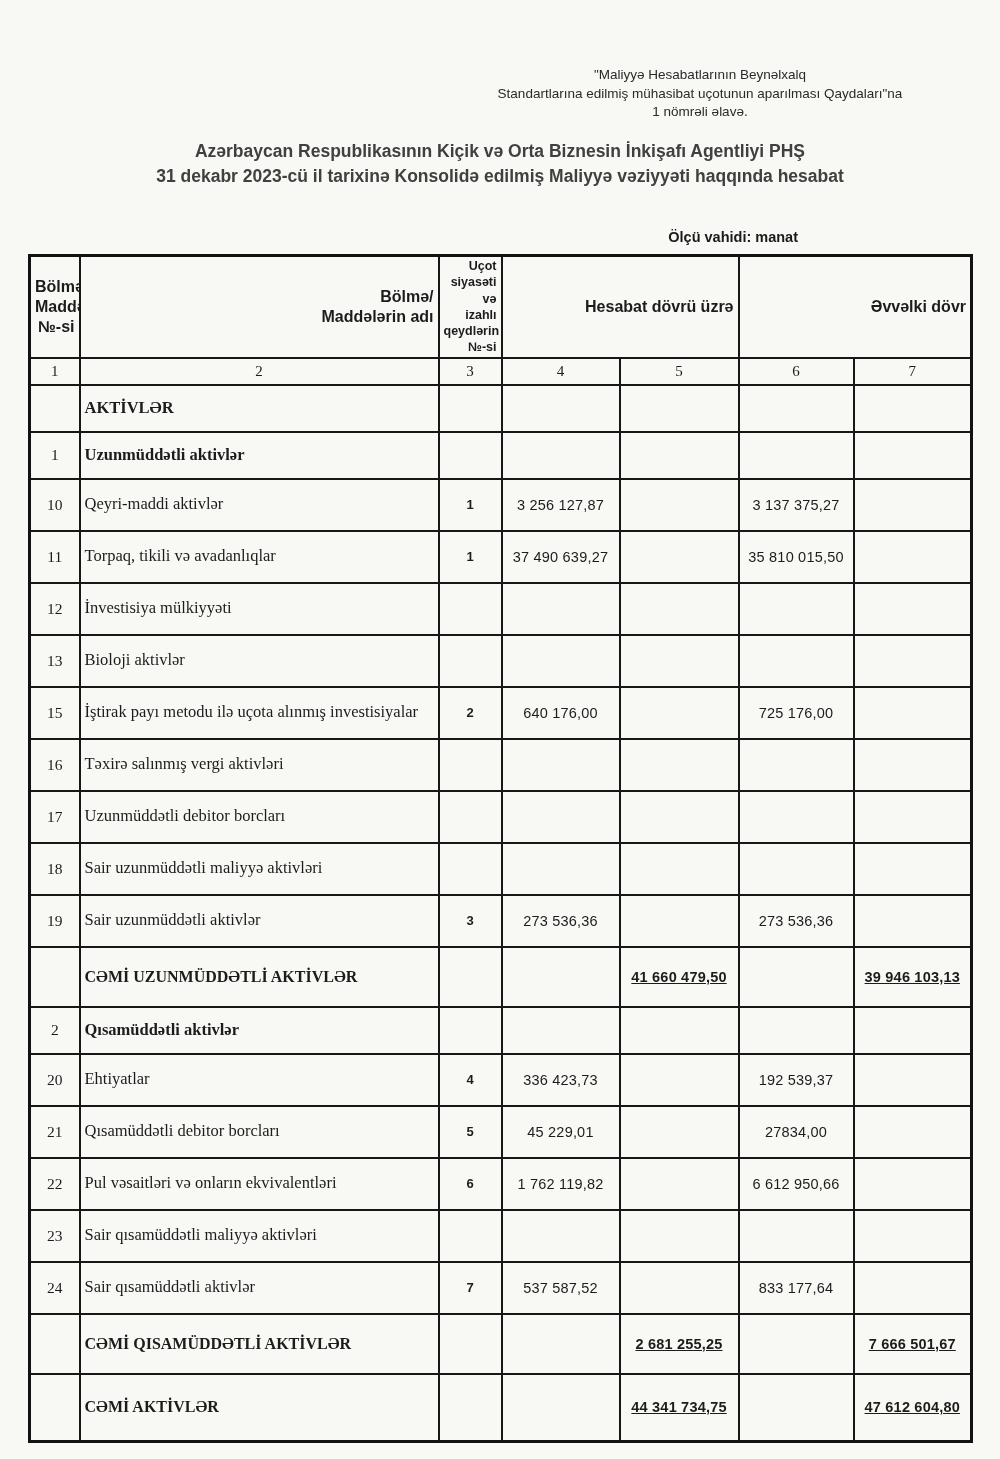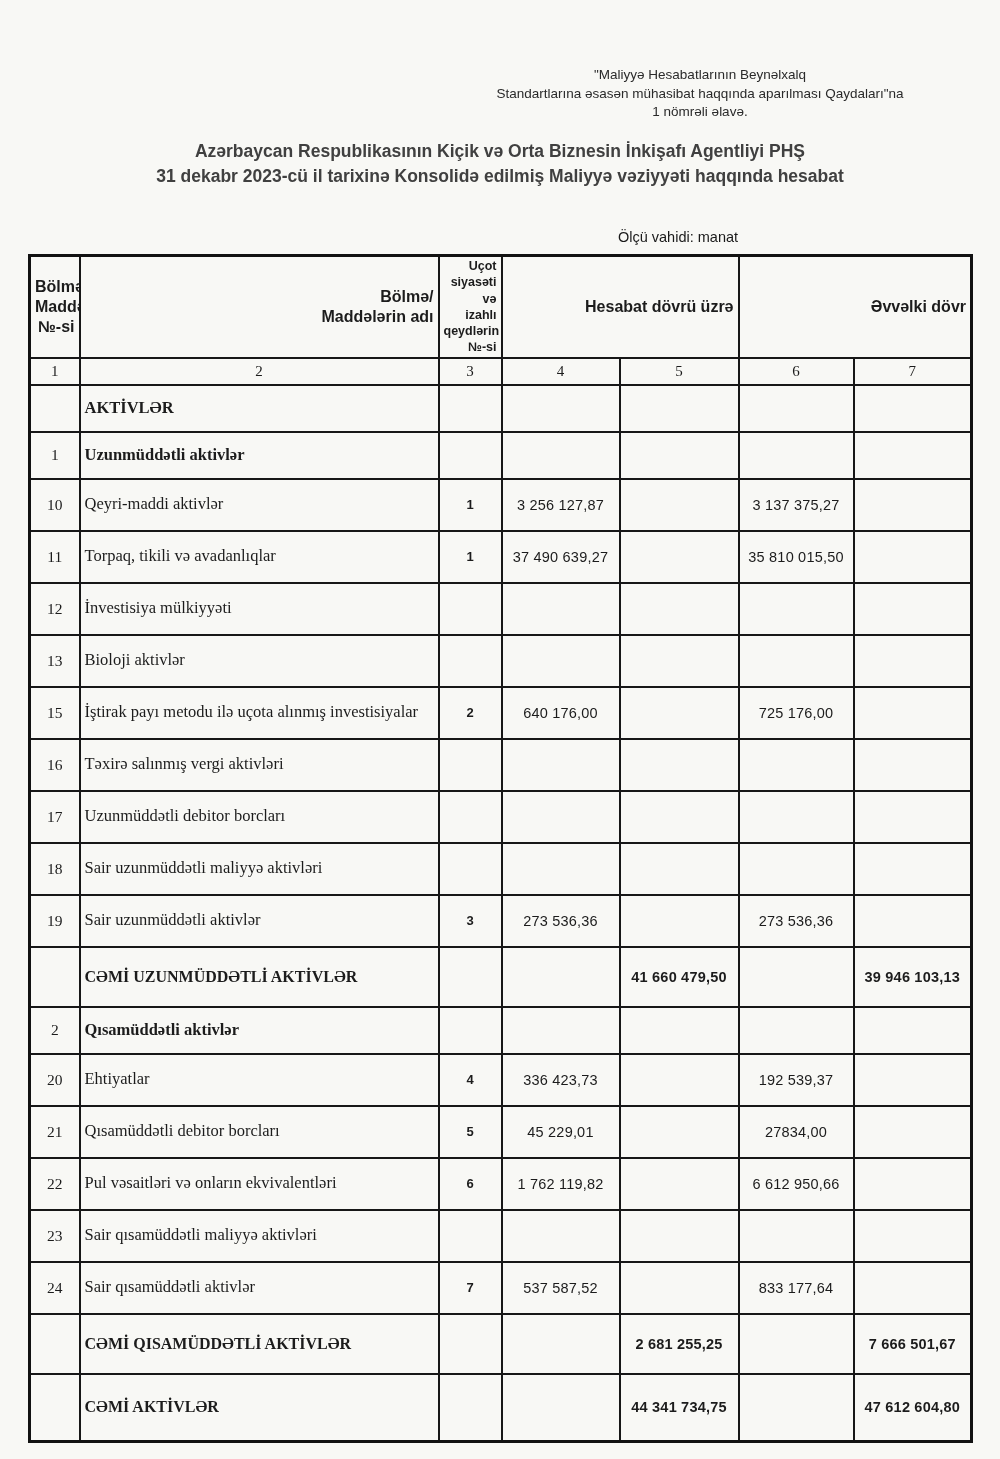--- a/index.html
+++ b/index.html
@@ -22,23 +22,23 @@
   
   .title {
     position:absolute; top:139px; left:0; width:1000px;
     text-align:center;
     font-family:"Liberation Sans", sans-serif;
     font-weight:bold; font-size:17.5px; line-height:1.45; color:#404040;
   }
   
   .unit {
     position:absolute; top:229px; left:558px; width:240px;
-    text-align:center;
+    text-align:right;
     font-family:"Liberation Sans", sans-serif;
-    font-weight:normal; font-size:14.5px; color:#1a1a1a;
+    font-weight:bold; font-size:14.5px; color:#1a1a1a;
   }
   
   table.sheet {
     position:absolute; left:28px; top:254px;
     width:942px;
     border-collapse:collapse; table-layout:fixed;
     border:3px solid #121212;
   }
   table.sheet th, table.sheet td {
     border:2px solid #171717;
@@ -60,31 +60,31 @@
   }
   .c-no   { text-align:center; font-family:"Liberation Serif", serif; font-size:15.5px; }
   .c-name { text-align:left; padding-left:6px; font-family:"Liberation Serif", serif; font-size:16.5px; line-height:1.25; }
   .c-note { text-align:center; font-family:"Liberation Sans", sans-serif; font-weight:bold; font-size:13px; }
   .c-val  { text-align:center; font-family:"Liberation Sans", sans-serif; font-size:14.5px; letter-spacing:0.2px; white-space:nowrap; }
   .row-section td { height:43px; }
   .row-section .c-name { font-weight:bold; }
   .row-item td { height:48px; }
   .row-total td { height:56px; }
   .row-total .c-name { font-weight:bold; font-size:16px; }
-  .row-total .c-val  { font-weight:bold; }
+  .row-total .c-val  { font-weight:bold;text-decoration:underline; }
   tbody tr:last-child td { height:63px; }
 </style>
 </head>
 <body>
 
 <div class="page">
 
   <div class="reg-note">
     <div>"Maliyyə Hesabatlarının Beynəlxalq</div>
-    <div>Standartlarına əsasən mühasibat haqqında aparılması Qaydaları"na</div>
+    <div>Standartlarına edilmiş mühasibat uçotunun aparılması Qaydaları"na</div>
     <div>1 nömrəli əlavə.</div>
   </div>
 
   <div class="title">
     <div>Azərbaycan Respublikasının Kiçik və Orta Biznesin İnkişafı Agentliyi PHŞ</div>
     <div>31 dekabr 2023-cü il tarixinə Konsolidə edilmiş Maliyyə vəziyyəti haqqında hesabat</div>
   </div>
 
   <div class="unit">Ölçü vahidi: manat</div>
 

